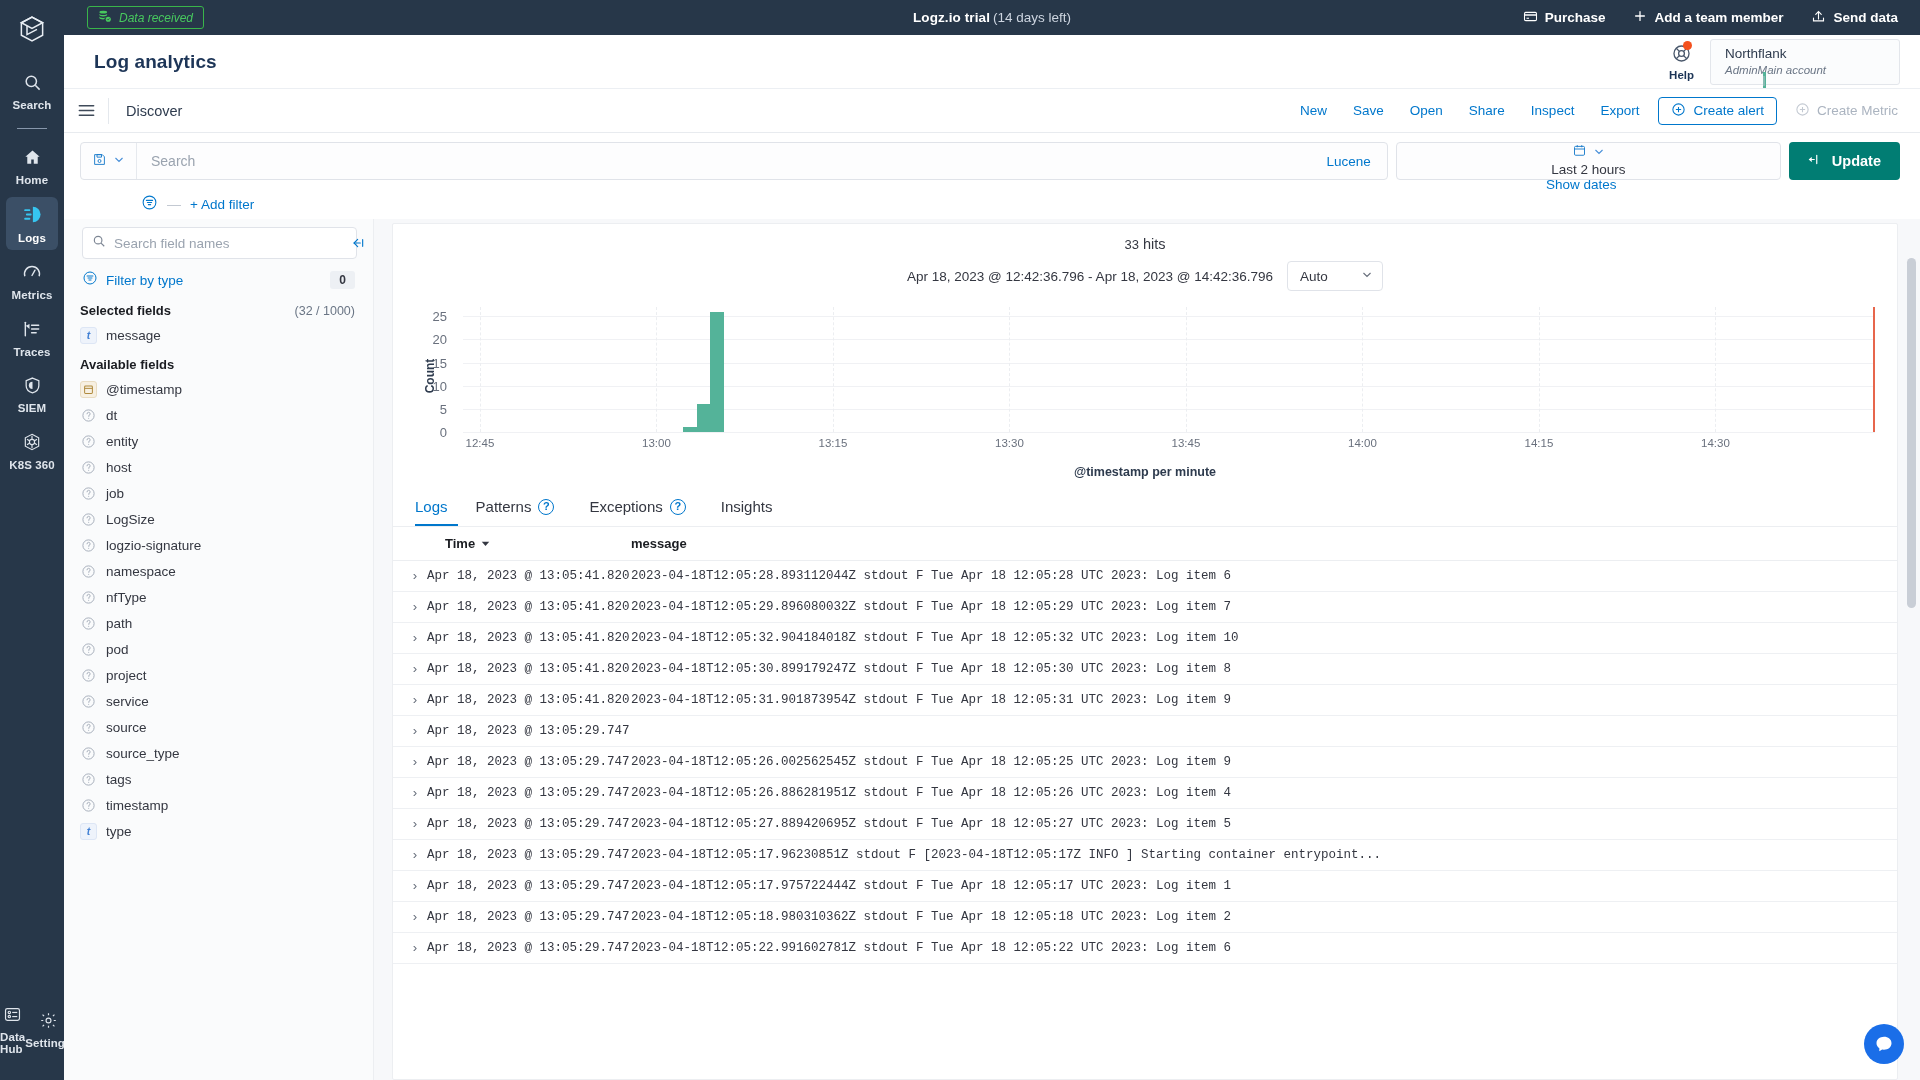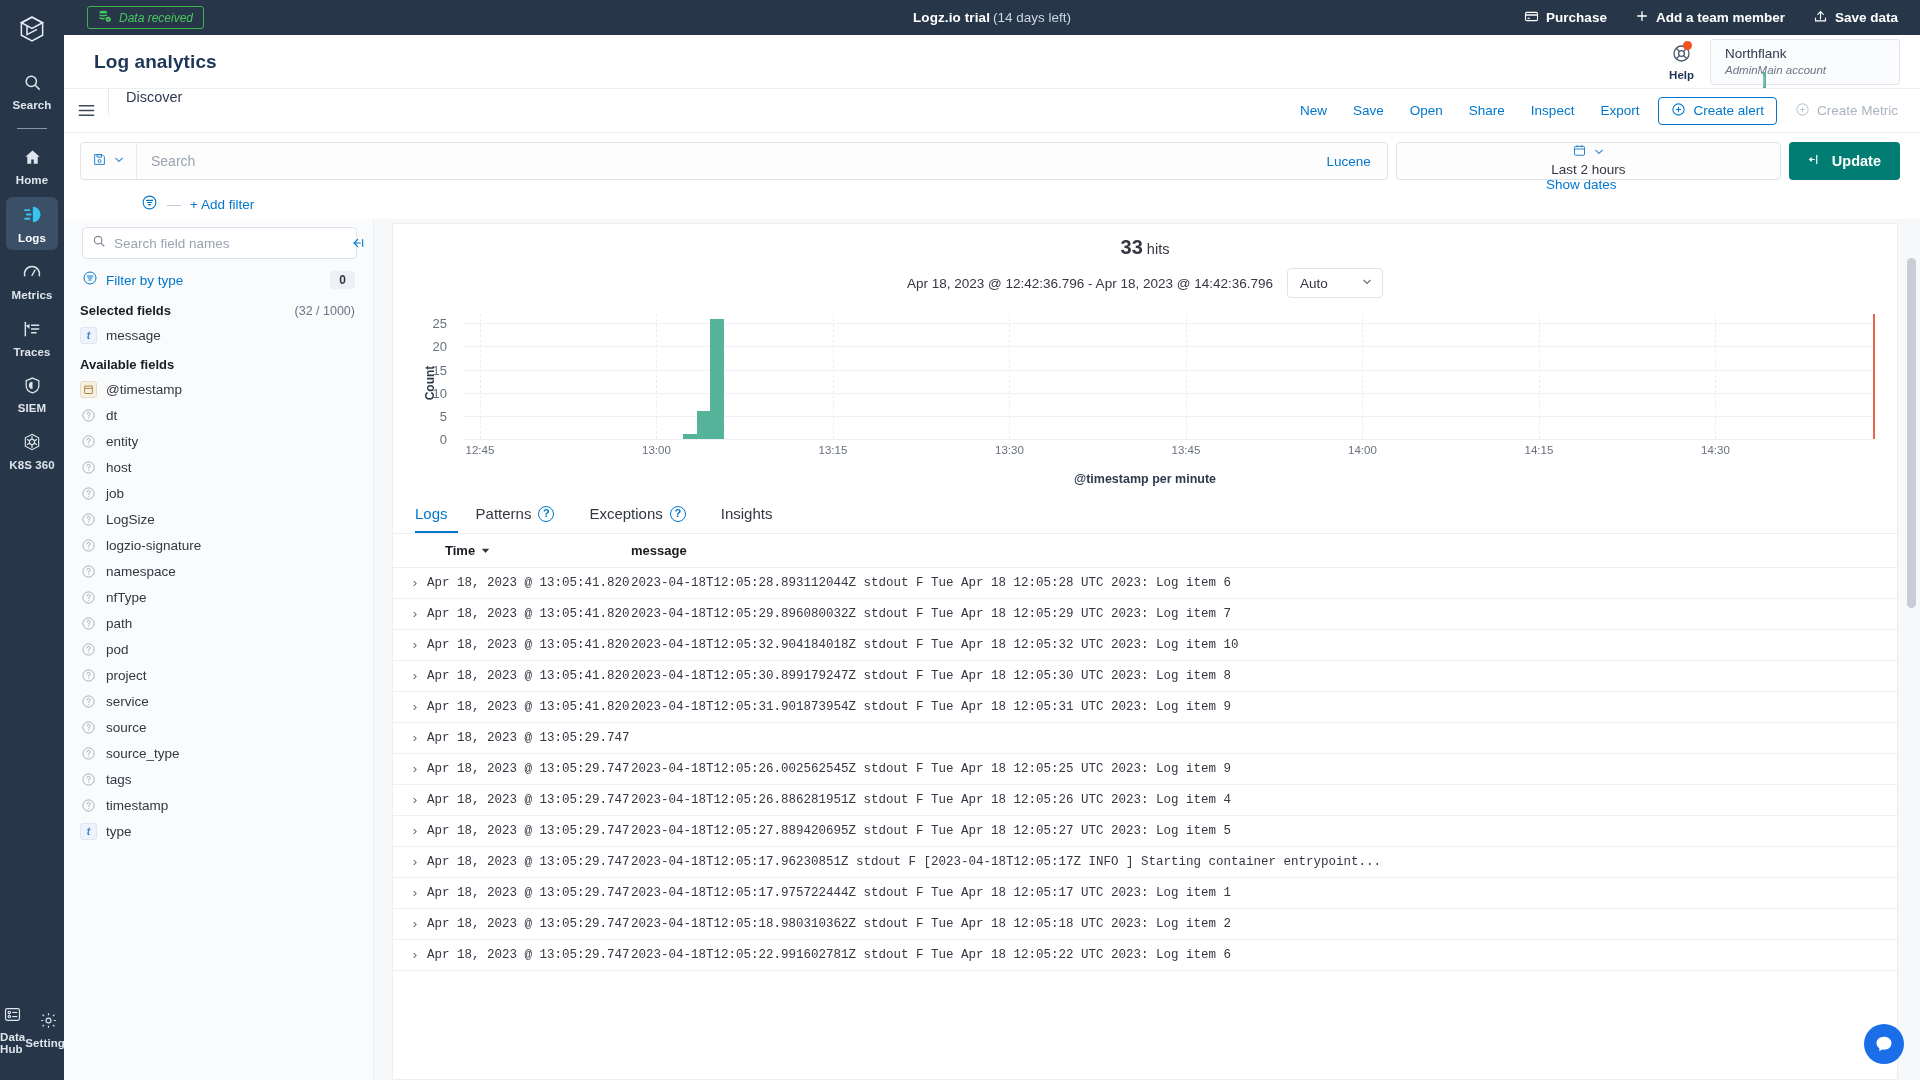--- a/index.html
+++ b/index.html
@@ -73,21 +73,21 @@
     padding: 5px 14px 6px; min-width: 190px; cursor: pointer;
   }
   .acct-name { font-size: 13.5px; color: #2e3b4e; line-height: 17px; }
   .acct-sub { font-size: 11.5px; color: #6a7585; font-style: italic; line-height: 16px; }
   .acct-sub .bar { color: #b9c0ca; margin: 0 5px; font-style: normal; }
 
   
   .discoverbar {
     height: 44px; flex: 0 0 44px; background: #fff;
     border-bottom: 1px solid #e8ebef;
-    display: flex; padding: 0 22px 0 0;
+    display: flex; align-items: center; padding: 0 22px 0 0;
   }
   .burger { width: 44px; display: flex; align-items: center; justify-content: center; cursor: pointer; }
   .vsep { width: 1px; height: 26px; background: #e4e8ed; }
   .discover-title { font-size: 14.5px; color: #2e3b4e; margin-left: 17px; }
   .disc-actions { margin-left: auto; display: flex; align-items: center; gap: 0; }
   .disc-link { font-size: 13.5px; color: #0077cc; padding: 0 13px; cursor: pointer; white-space: nowrap; }
   .create-alert {
     display: flex; align-items: center; gap: 7px; border: 1px solid #0077cc;
     border-radius: 4px; height: 28px; padding: 0 12px; margin-left: 6px;
     color: #0077cc; font-size: 13.5px; cursor: pointer; white-space: nowrap;
@@ -178,21 +178,21 @@
   .ftype.unknown { color: #9aa3af; }
 
   
   .main { flex: 1; min-width: 0; display: flex; flex-direction: column; background: #f7f8fa; }
   .main-inner {
     flex: 1; margin: 4px 22px 0 18px; background: #fff;
     border: 1px solid #eceef1; border-radius: 2px;
     display: flex; flex-direction: column; min-height: 0; overflow: hidden;
   }
   .hits { text-align: center; padding-top: 12px; font-size: 14.5px; color: #343741; }
-  .hits b { font-size: 20px; font-weight: 700; }
+  .hits b { font-size: 13px; font-weight: 400; }
   .rangerow {
     display: flex; align-items: center; justify-content: center; gap: 14px;
     padding: 9px 0 4px; font-size: 13.5px; color: #343741;
   }
   .interval-select {
     border: 1px solid #e0e3e9; border-radius: 4px; background: #fff;
     height: 30px; width: 96px; display: flex; align-items: center;
     justify-content: space-between; padding: 0 9px 0 12px;
     font-size: 13.5px; color: #343741; cursor: pointer;
   }
@@ -412,21 +412,21 @@
           </span>
           <span>Add a team member</span>
         </div>
         <div class="top-action">
           <span>
             <svg width="15" height="15" viewBox="0 0 24 24" fill="none" stroke="#fff" stroke-width="1.8" stroke-linecap="round">
               <path d="M12 16V4.4M7.6 8.6 12 4.2l4.4 4.4"></path>
                 <path d="M4 14.6V19h16v-4.4"></path>
             </svg>
           </span>
-          <span>Save data</span>
+          <span>Send data</span>
         </div>
       </div>
     </div>
 
     <div class="appheader">
       <div class="app-title">Log analytics</div>
       <div class="header-right">
         <div class="help-box">
           <span>
             <svg width="21" height="21" viewBox="0 0 24 24" fill="none" stroke="#49576b" stroke-width="1.5">

